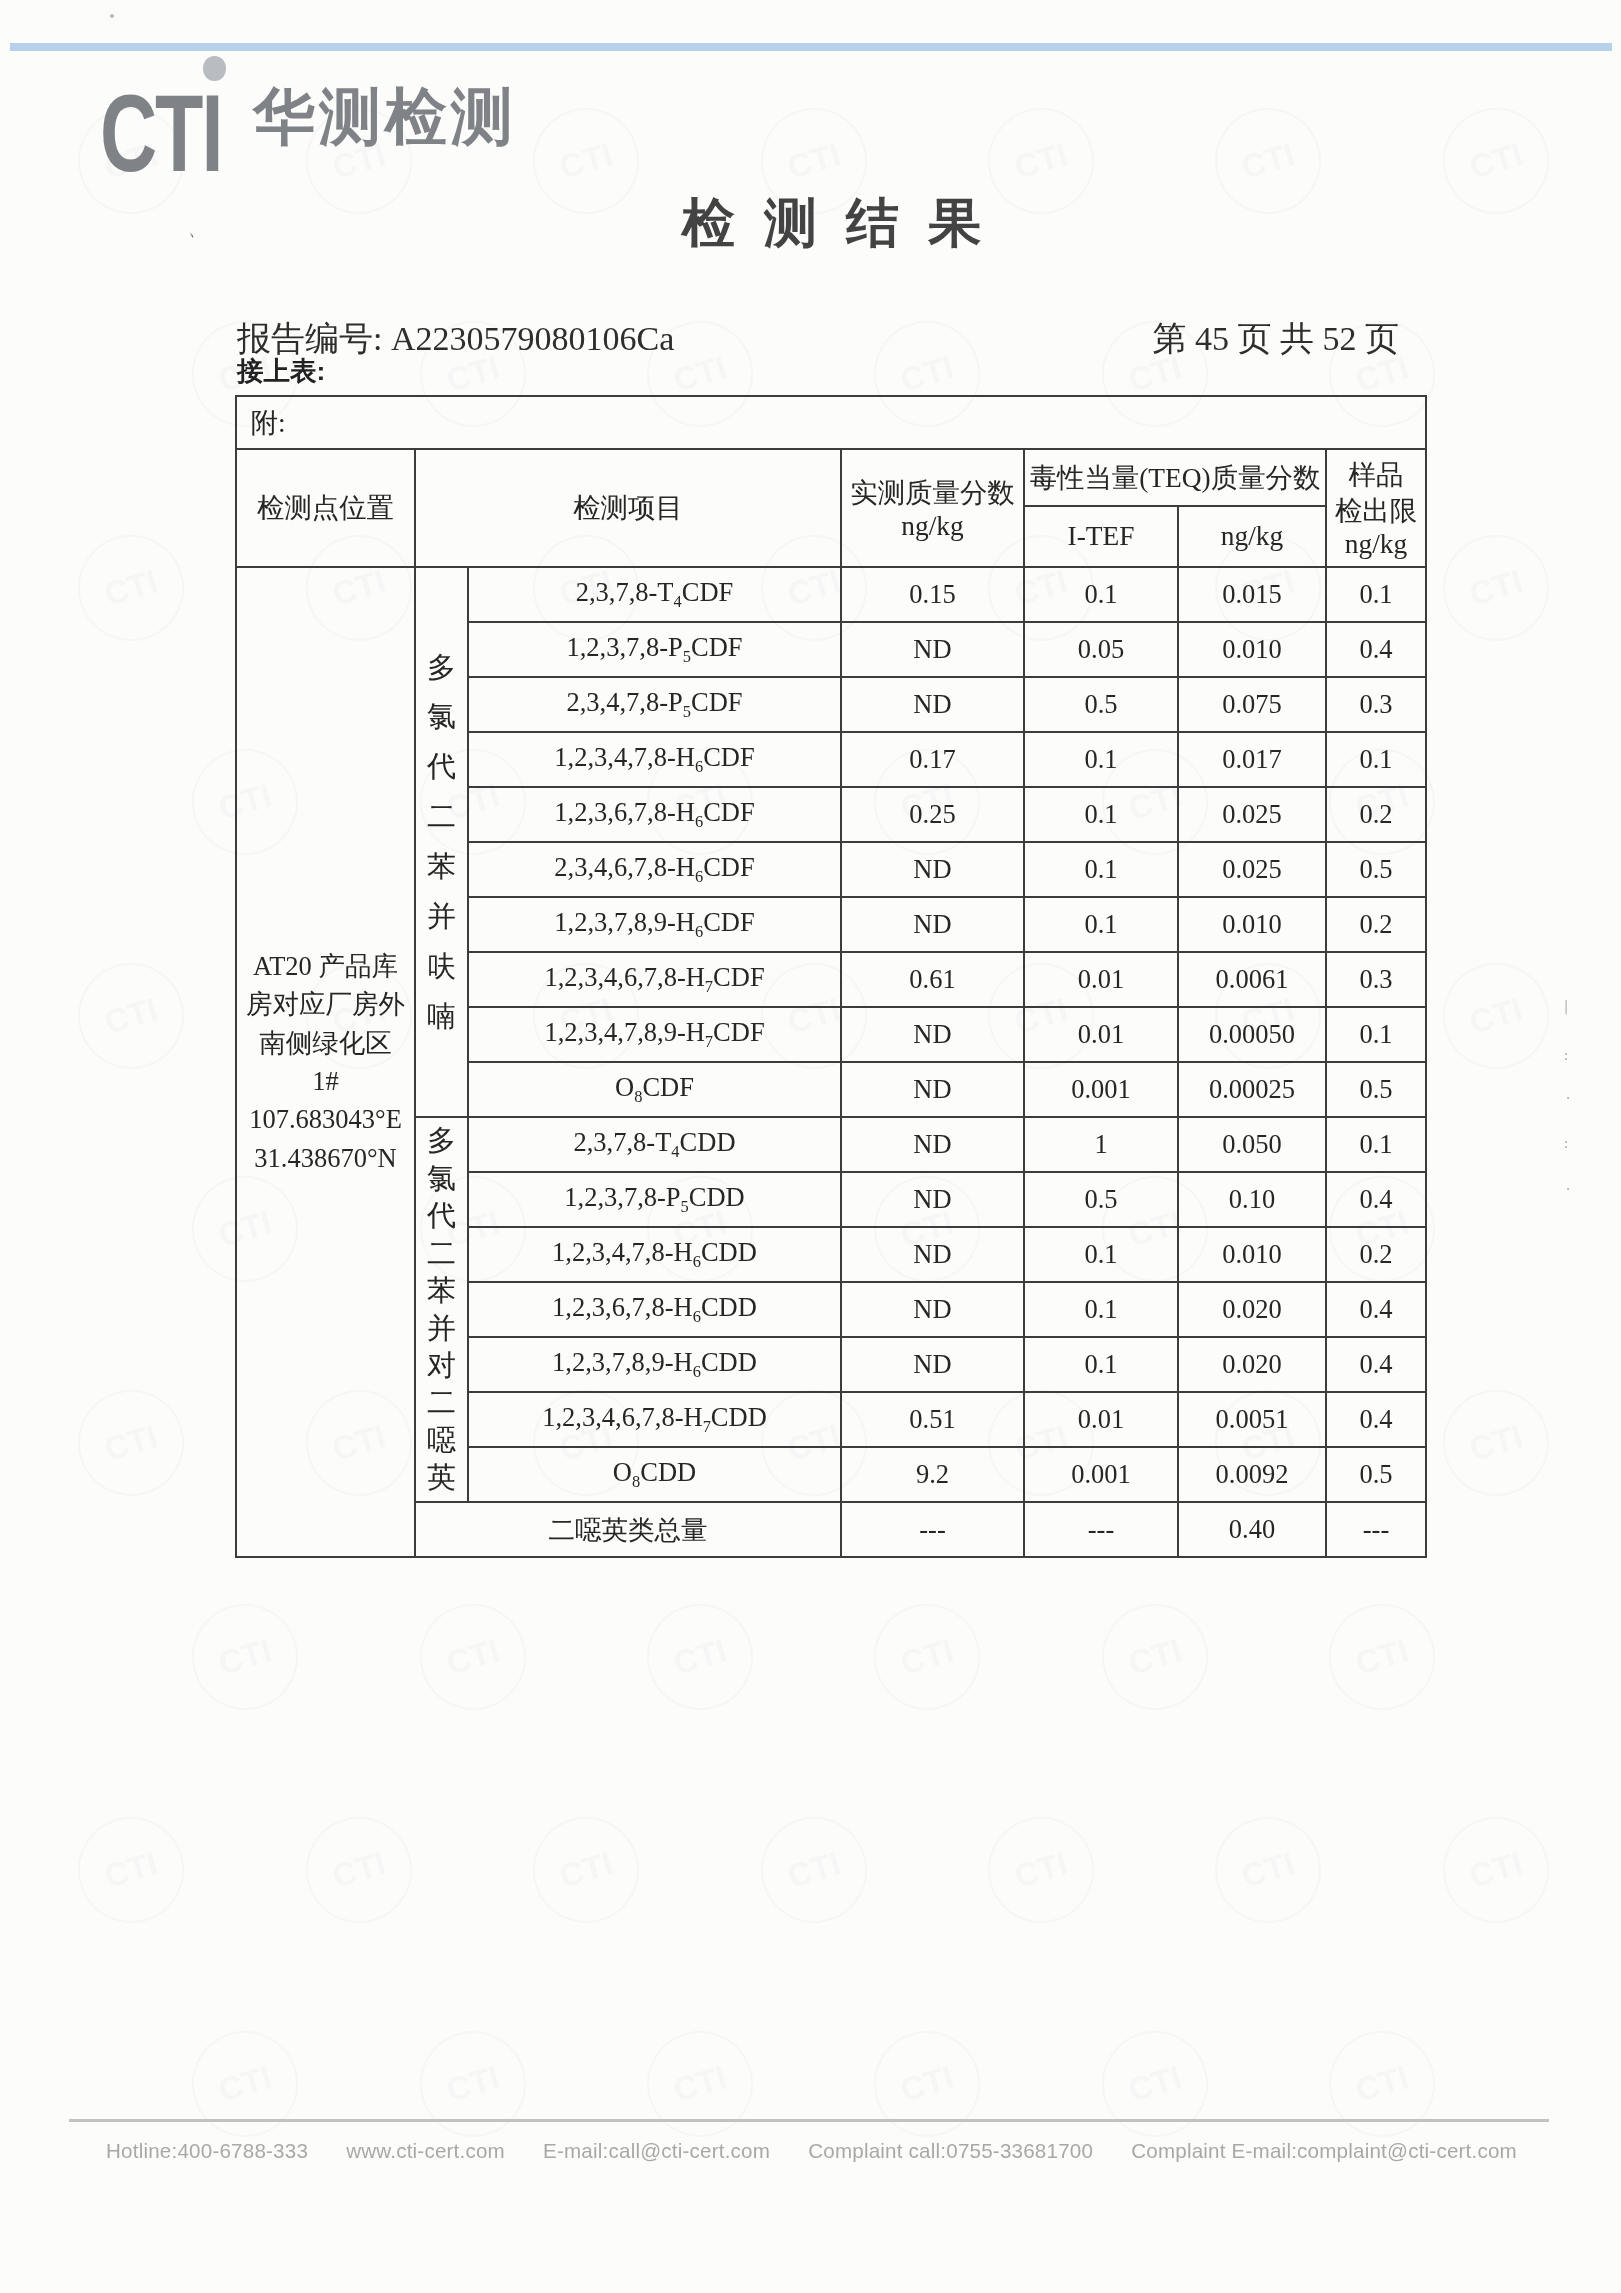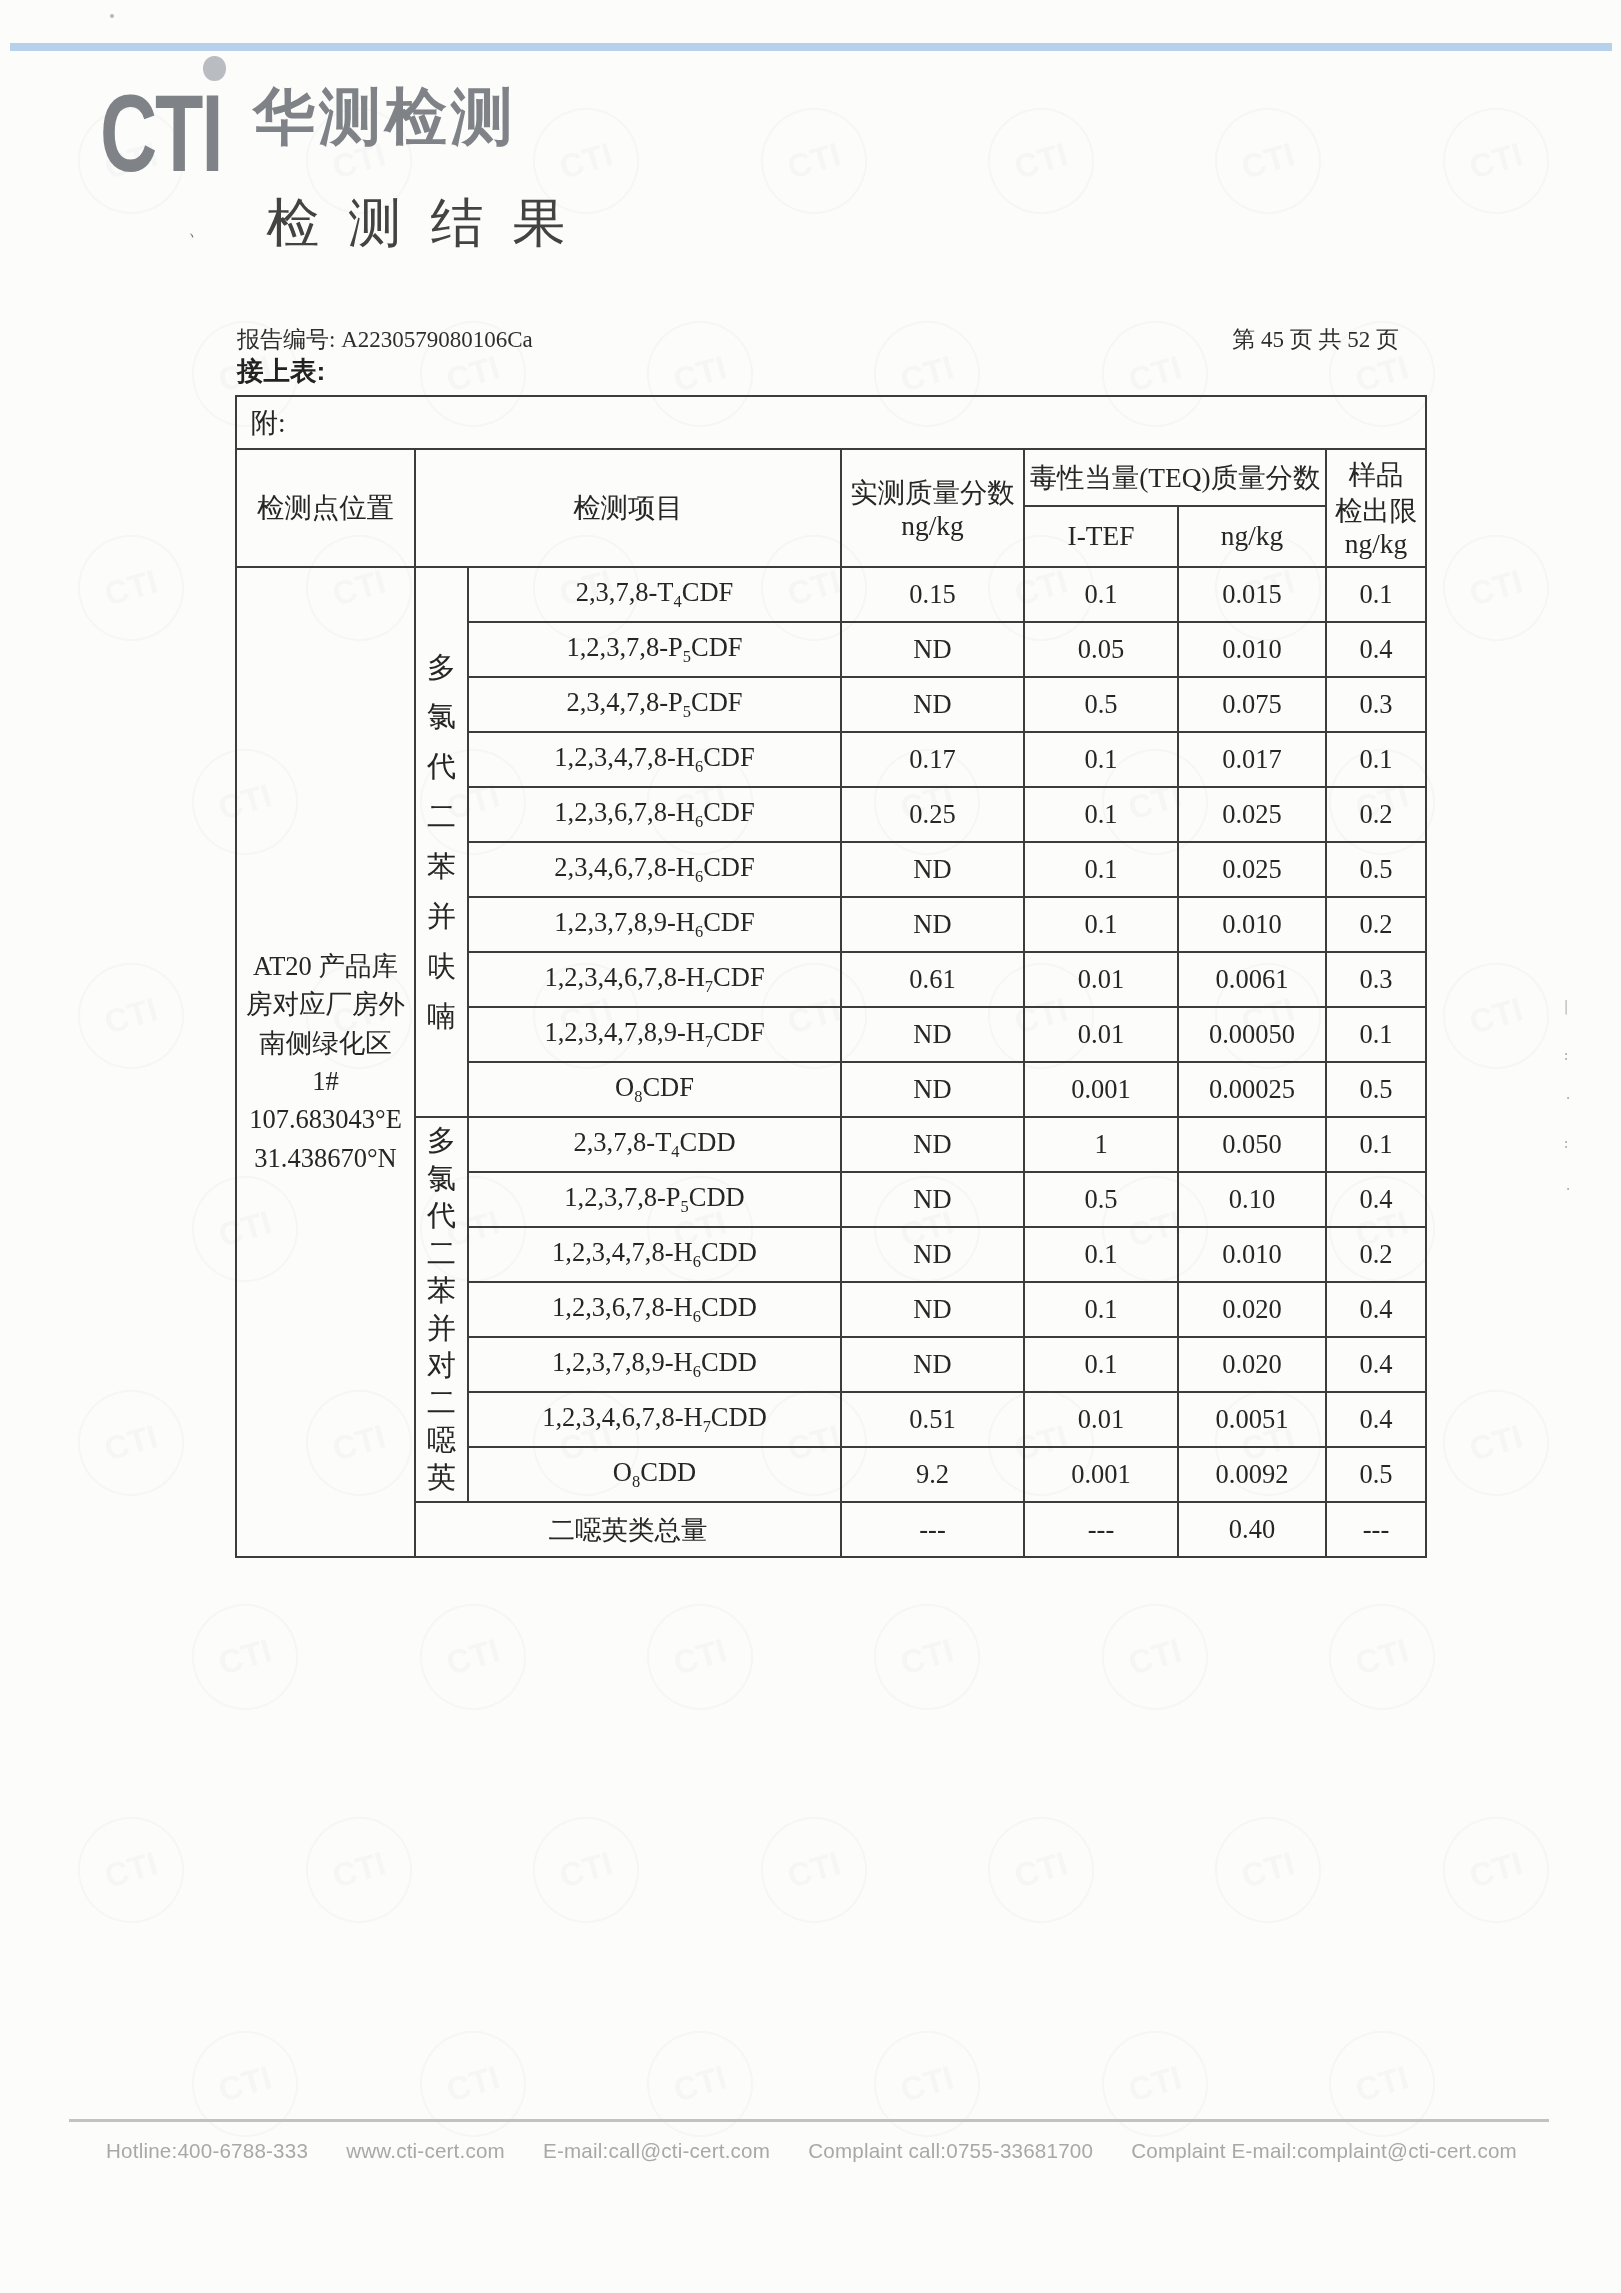--- a/index.html
+++ b/index.html
@@ -20,26 +20,26 @@
   }
   .logo-dot{position:absolute;left:203px;top:56px;width:22.5px;height:24.5px;border-radius:50%;background:#b9bcc0;}
   .logo-cn{
     position:absolute;left:253px;top:86px;font-family:"Liberation Sans","DejaVu Sans",sans-serif;
     font-size:62px;line-height:1;font-weight:700;color:#7f8387;letter-spacing:3.9px;
   }
   .logo-mark{position:absolute;left:189px;top:218px;font-size:17.6px;color:#6f6f6f;transform:rotate(8deg);}
   
   .title{
     position:absolute;left:237px;top:188px;width:1189px;margin:0;
-    text-align:left;font-size:53px;font-weight:400;color:#434343;
+    text-align:center;font-size:53px;font-weight:700;color:#434343;
     letter-spacing:.55em;text-indent:.55em;
   }
   .meta-row{
-    position:absolute;left:237px;top:324px;width:1162px;
-    display:flex;justify-content:space-between;font-size:23px;color:#2e2e2e;align-items:flex-end;
+    position:absolute;left:237px;top:316px;width:1162px;
+    display:flex;justify-content:space-between;font-size:34px;color:#2e2e2e;align-items:flex-end;
   }
   .cont-note{
     position:absolute;left:237px;top:353px;font-size:26.5px;font-weight:700;
     font-family:"Liberation Sans","DejaVu Sans",sans-serif;color:#222;
   }
   
   .wm-layer{position:absolute;left:0;top:0;width:1621px;height:2294px;pointer-events:none;}
   .wm{
     position:absolute;width:102px;height:102px;border:2.9px solid #8c96a0;border-radius:50%;
     display:flex;align-items:center;justify-content:center;

